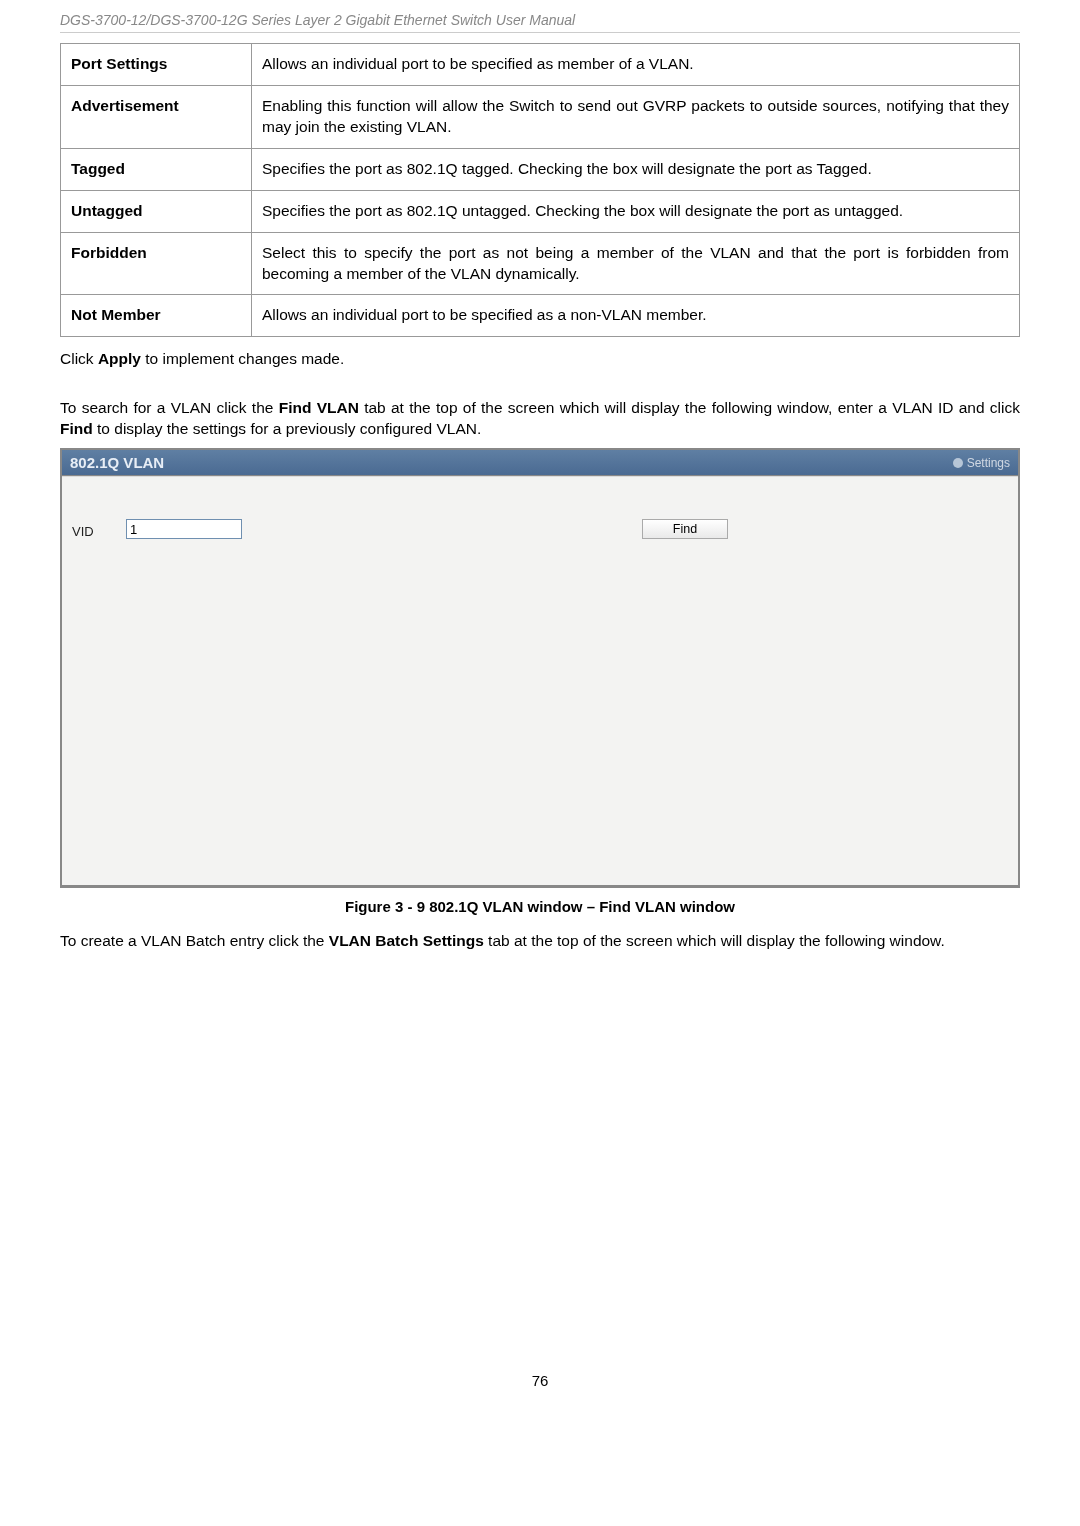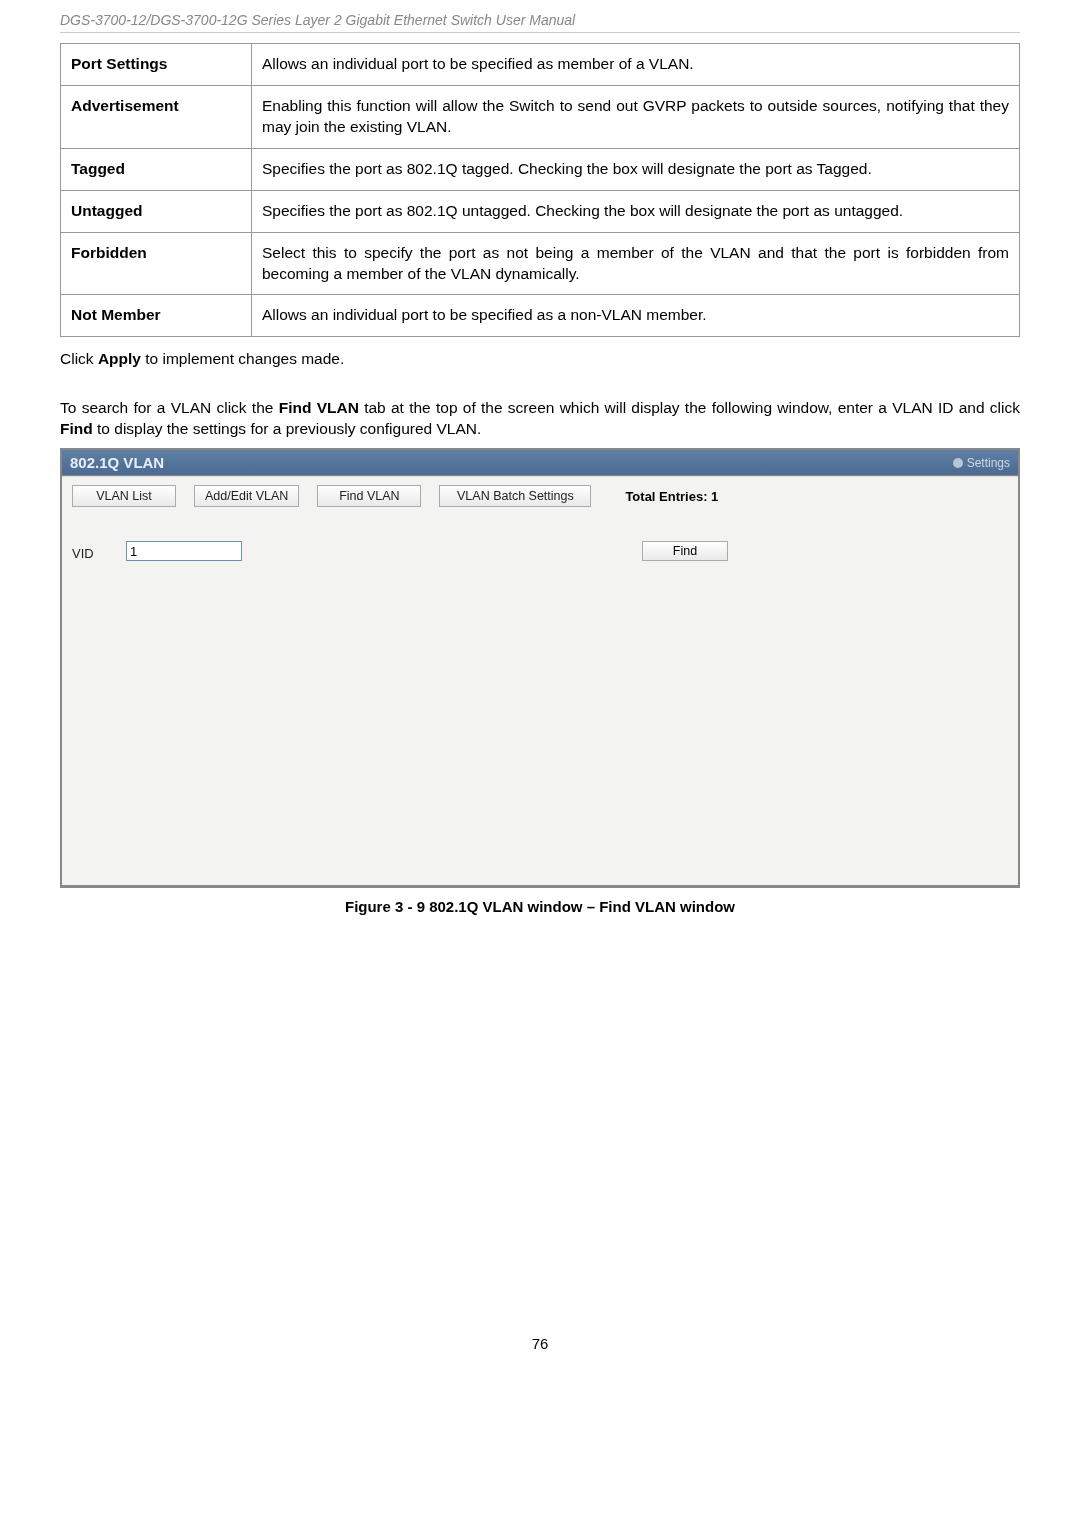--- a/index.html
+++ b/index.html
@@ -191,37 +191,30 @@
 
   <div class="fig-wrap">
     <div class="fig-titlebar">
       <span>802.1Q VLAN</span>
       <span class="safeguard">
         <span class="dot"></span>
         <span>Settings</span>
       </span>
     </div>
     <div class="fig-body">
-      <div class="tabrow">
-        <div class="tab-btn">VLAN List</div>
-        <div class="tab-gap"></div>
-        <div class="tab-btn">Add/Edit VLAN</div>
-        <div class="tab-gap"></div>
-        <div class="tab-btn">Find VLAN</div>
-        <div class="tab-gap"></div>
-        <div class="tab-btn wide">VLAN Batch Settings</div>
-        <div class="total-entries">Total Entries: 1</div>
-      </div>
 
       <div class="find-row">
         <span class="vid-label">VID</span>
         <input class="vid-input" value="1" style="">
         <div class="find-btn">Find</div>
       </div>
     </div>
   </div>
 
   <div class="fig-caption">Figure 3 - 9 802.1Q VLAN window – Find VLAN window</div>
 
+  <p class="body-text">
+    <span>To create a VLAN Batch entry click the </span><b>VLAN Batch Settings</b><span> tab at the top of the screen which will display the following window.</span>
+  </p>
 
   <div class="page-num">76</div>
 
 </div>
 
 </body></html>

